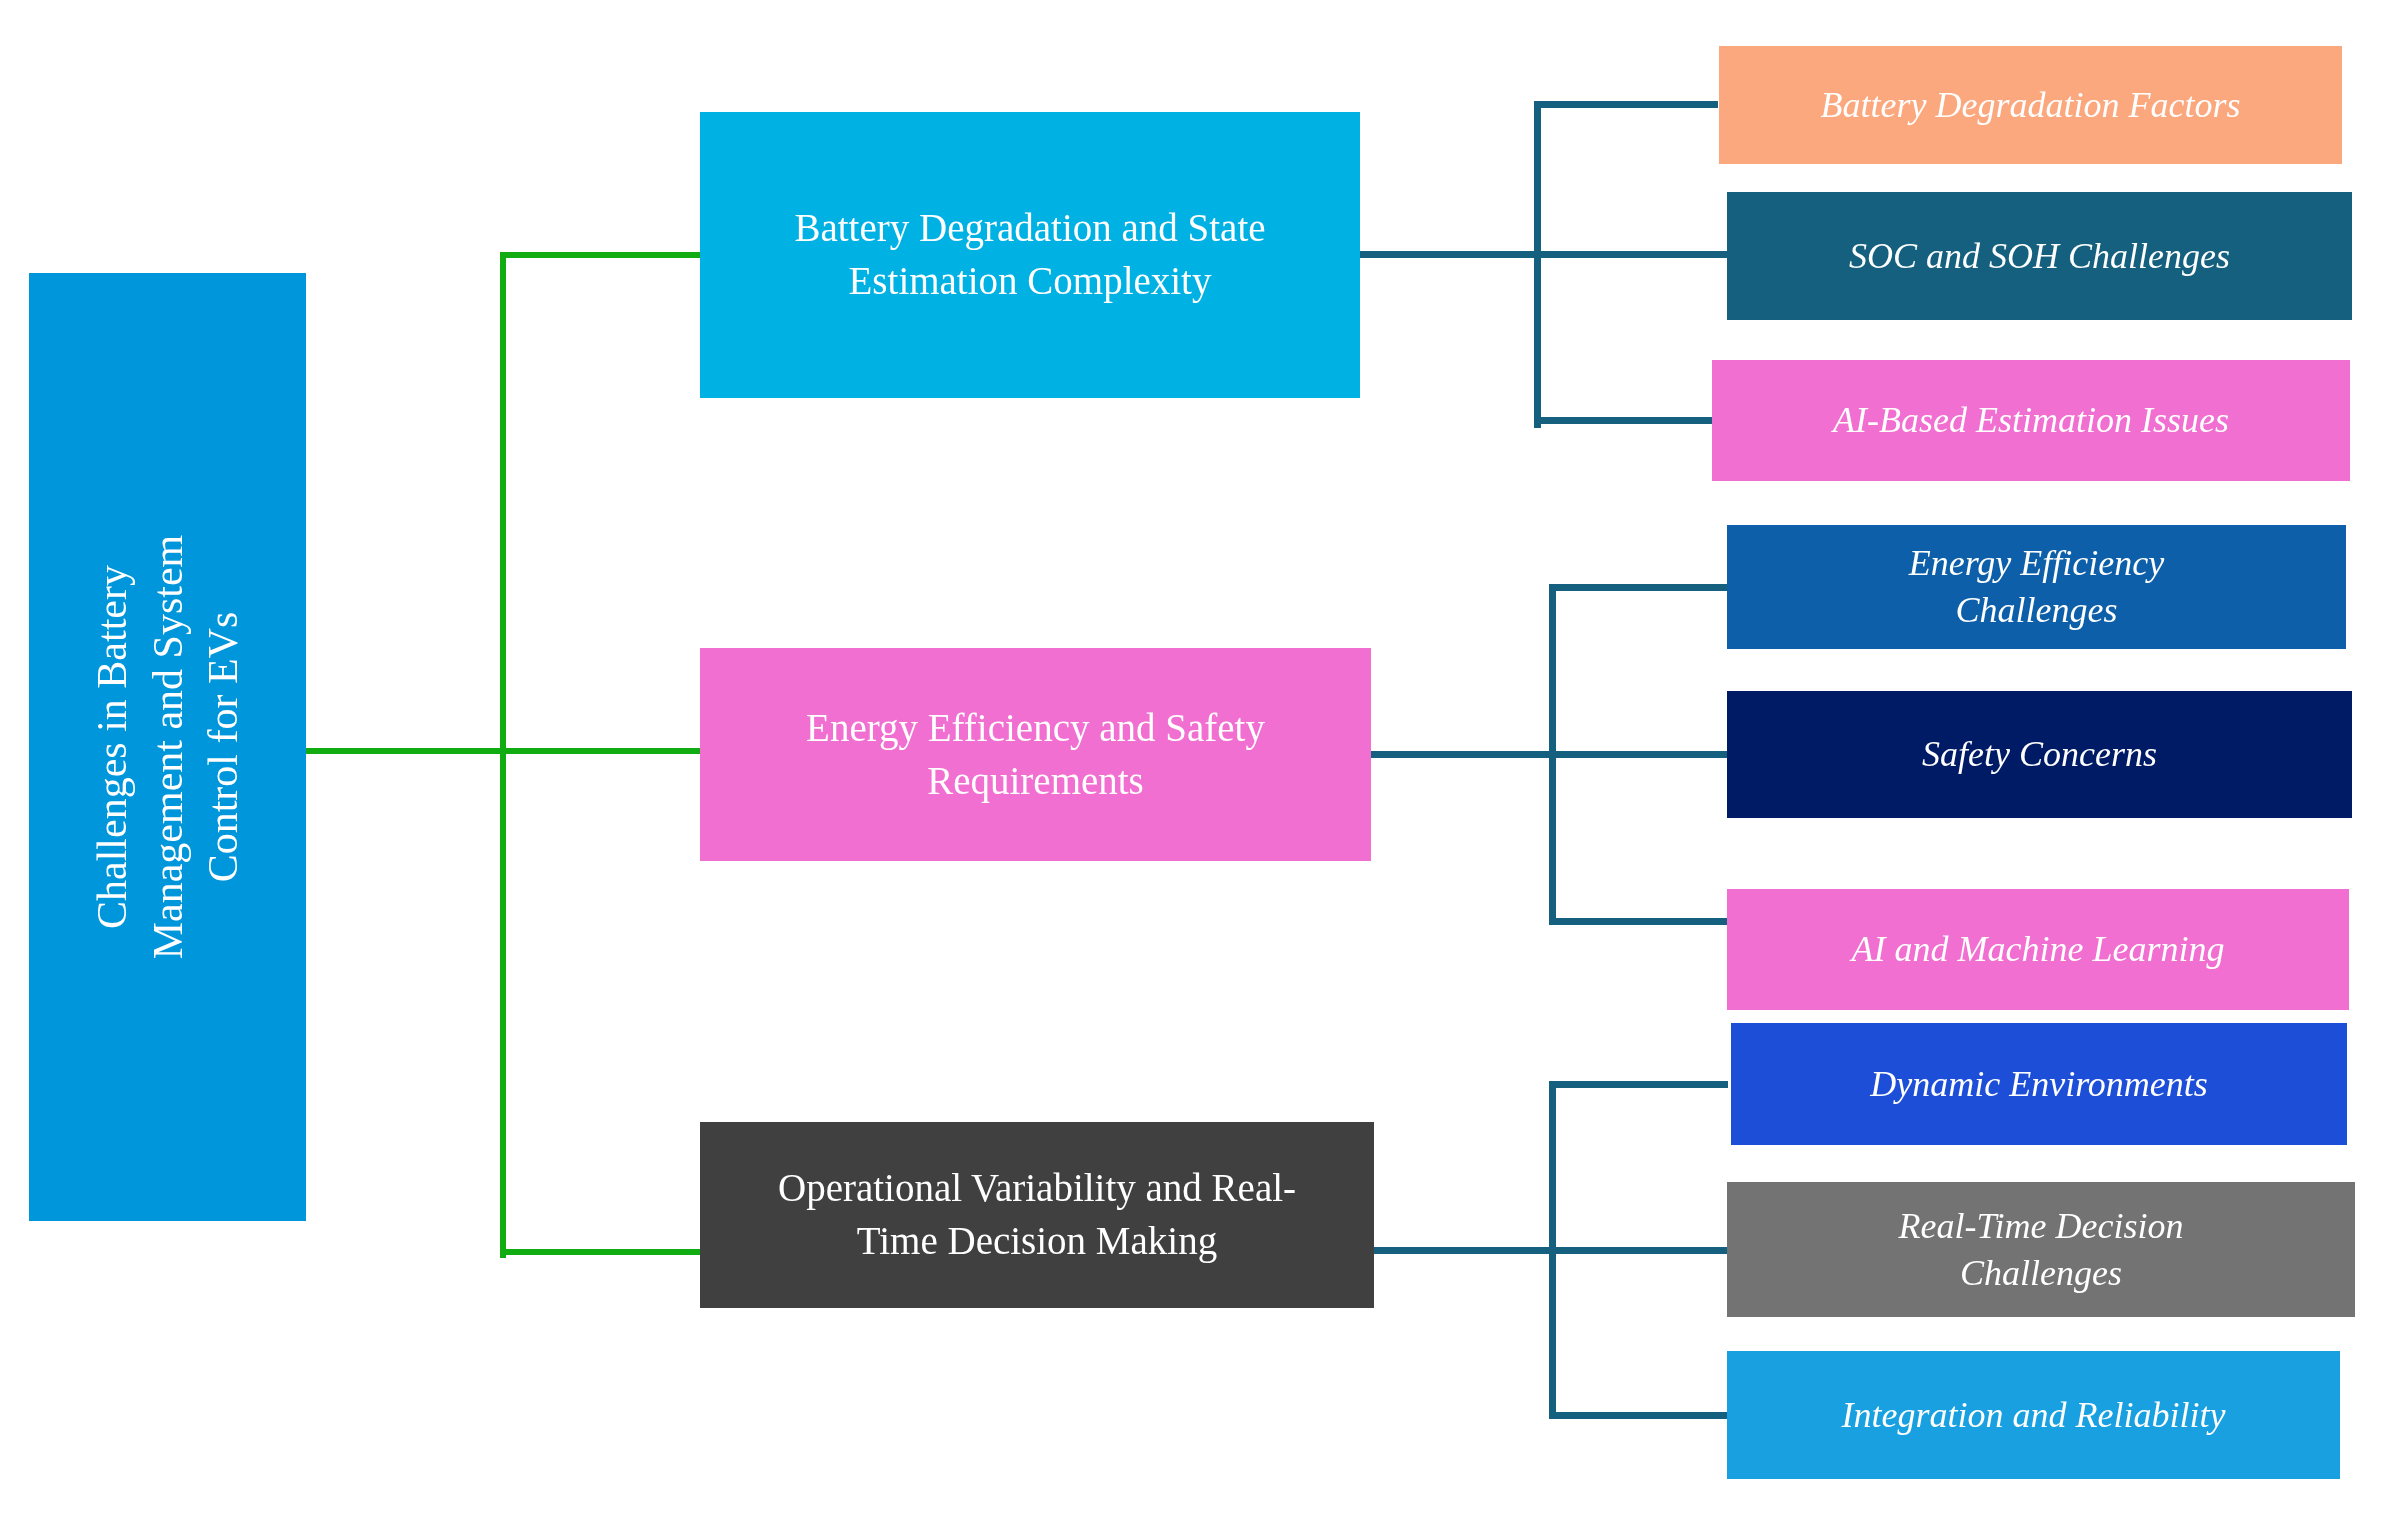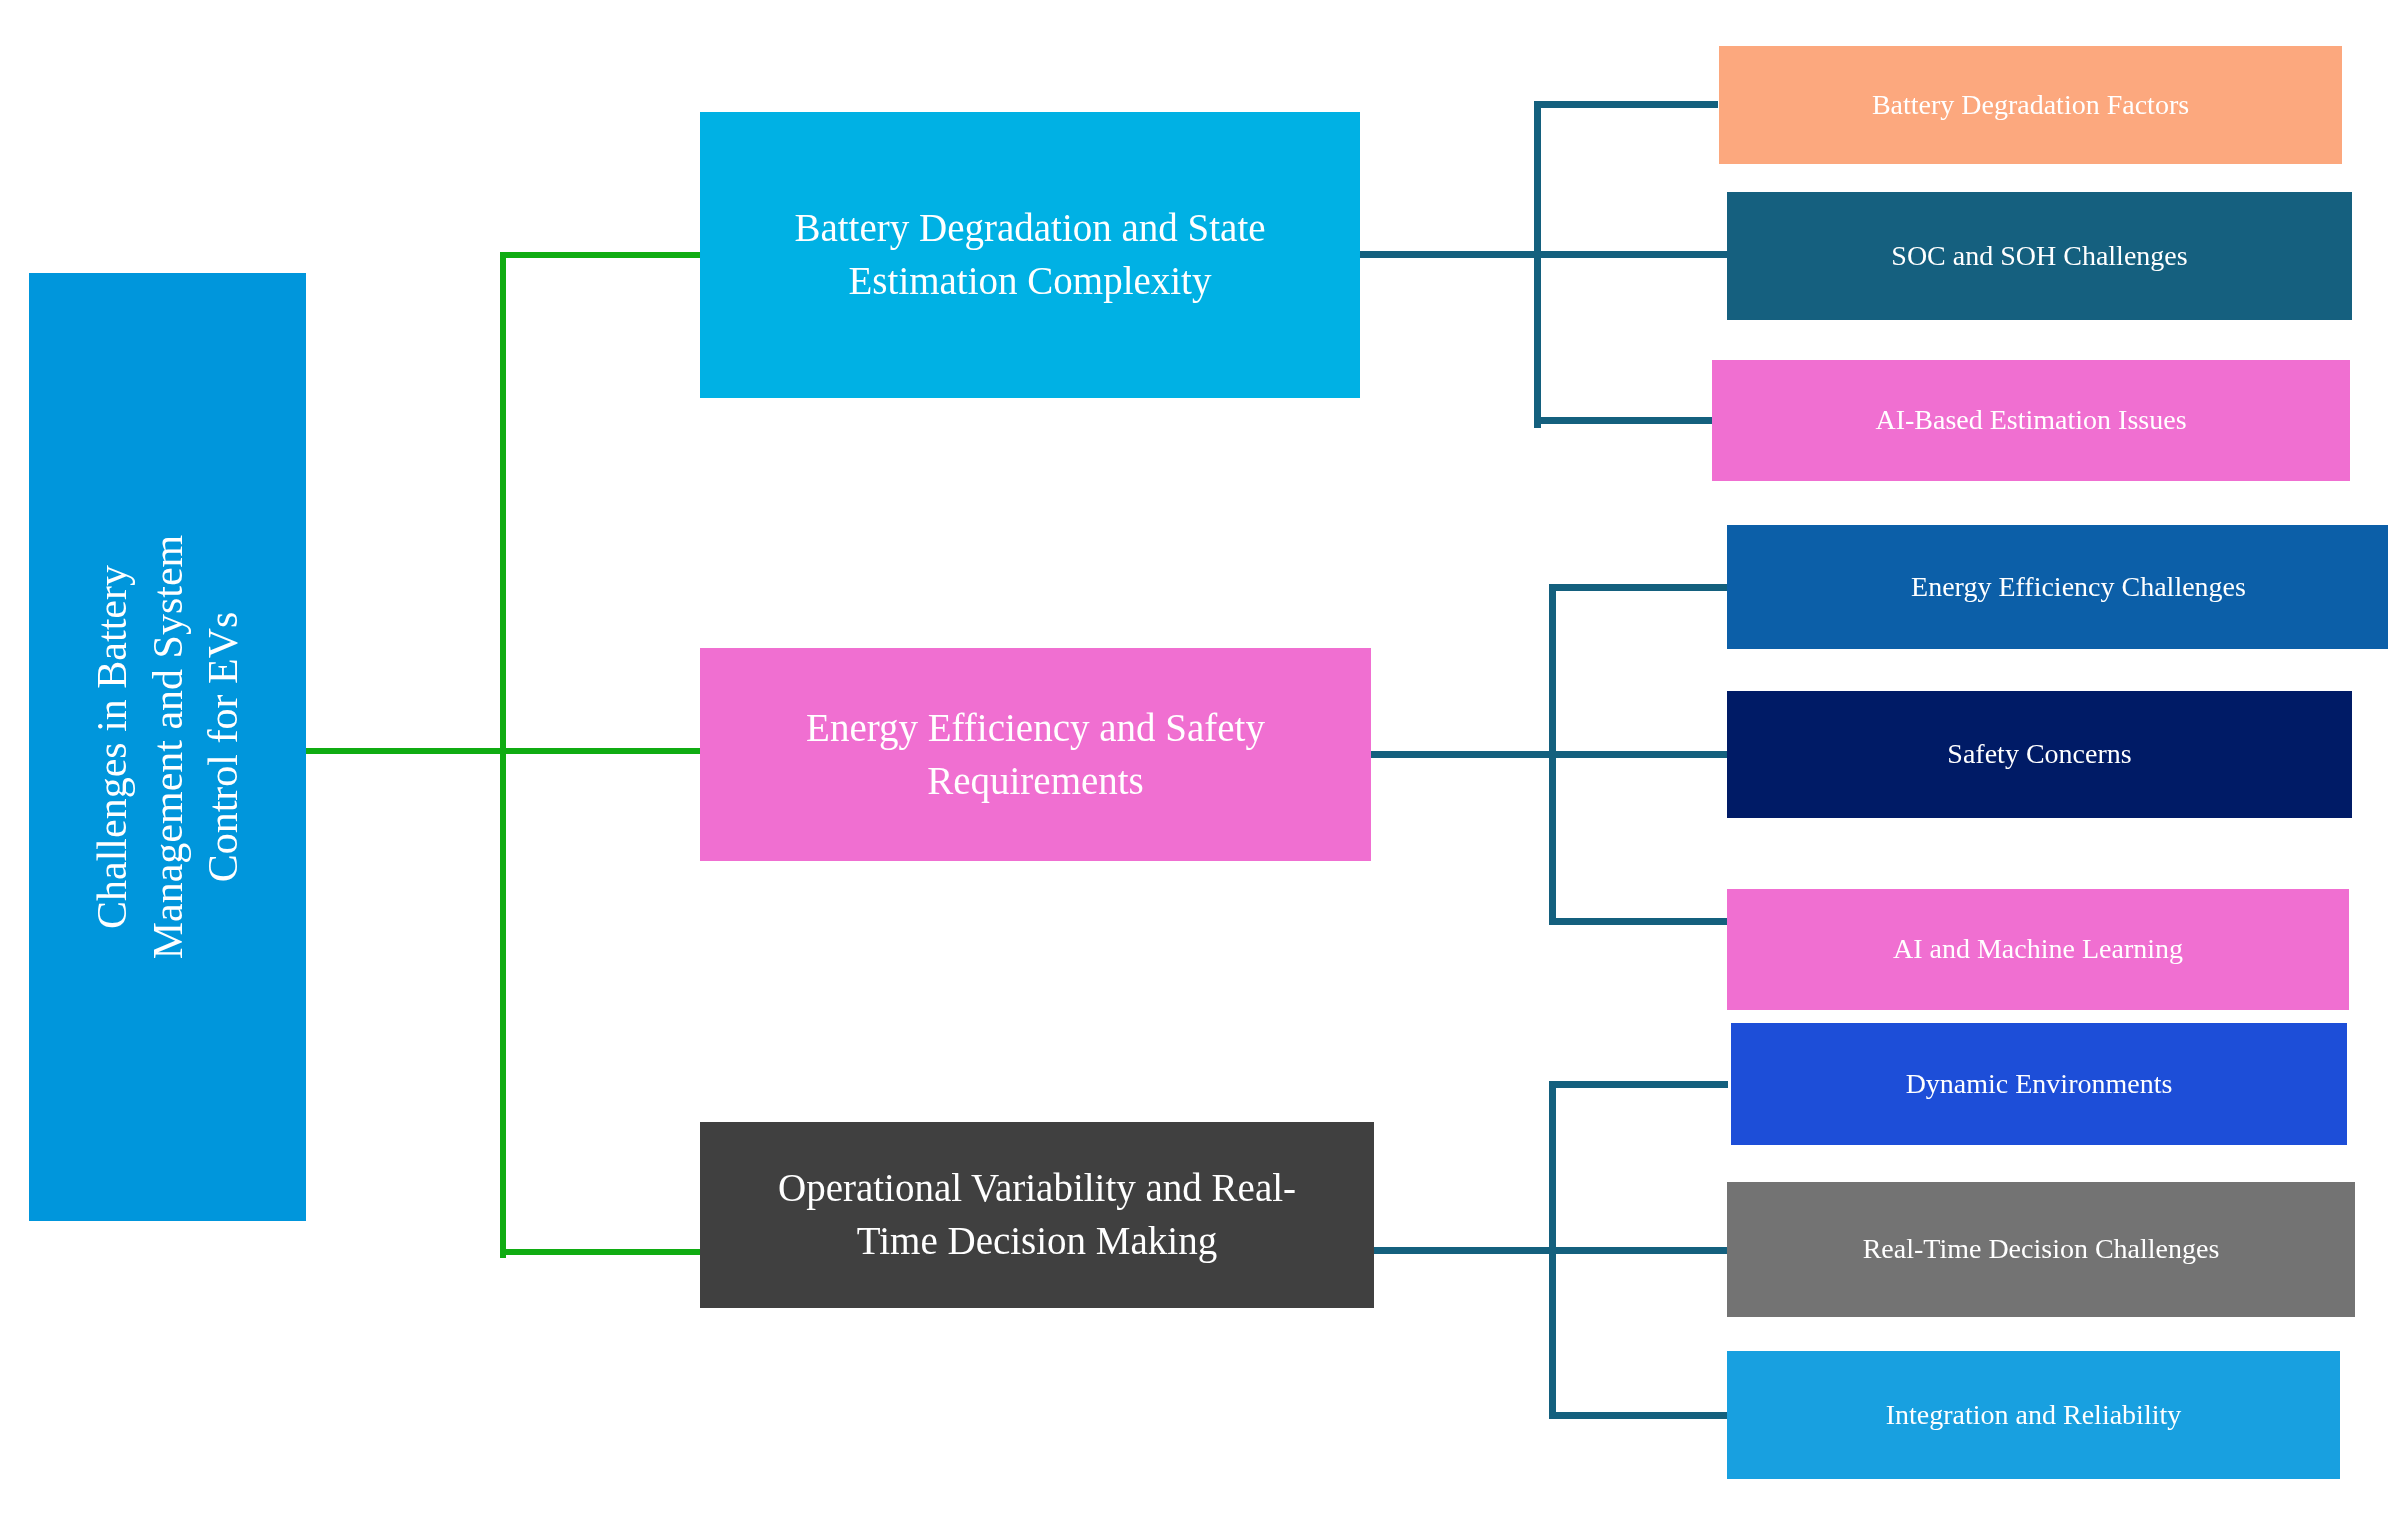--- a/index.html
+++ b/index.html
@@ -24,21 +24,21 @@
   .root-node .rot {
     position: absolute;
     left: 50%; top: 50%;
     width: 948px; height: 277px;
     transform: translate(-50%,-50%) rotate(-90deg);
     display: flex; align-items: center; justify-content: center;
     text-align: center;
   }
   .root-node .rot .lbl { max-width: 466px; }
   .mid-node   { font-size: 39px; line-height: 1.35; }
-  .leaf-node  { font-size: 28px; line-height: 1.3; }
+  .leaf-node  { font-size: 36px; line-height: 1.3; font-style: italic; }
   .mid1 .lbl  { max-width: 510px; }
   .mid2 .lbl  { max-width: 561px; }
   .mid3 .lbl  { max-width: 561px; }
   .narrow .lbl { max-width: 379px; }
   .conn { position: absolute; }
 </style>
 </head>
 <body>
 
 <div id="canvas">
@@ -82,21 +82,21 @@
   <div class="node leaf-node" style="left: 1719px; top: 46px; width: 623px; height: 118px; background-color: rgb(252, 168, 126); color: rgb(255, 255, 255);">
     <span class="lbl" style="color: rgb(255, 255, 255);">Battery Degradation Factors</span>
   </div>
   <div class="node leaf-node" style="left: 1727px; top: 192px; width: 625px; height: 128px; background-color: rgb(21, 96, 127); color: rgb(255, 255, 255);">
     <span class="lbl" style="color: rgb(255, 255, 255);">SOC and SOH Challenges</span>
   </div>
   <div class="node leaf-node" style="left: 1712px; top: 360px; width: 638px; height: 121px; background-color: rgb(240, 111, 209); color: rgb(255, 255, 255);">
     <span class="lbl" style="color: rgb(255, 255, 255);">AI-Based Estimation Issues</span>
   </div>
 
-  <div class="node leaf-node narrow" style="left: 1727px; top: 525px; width: 619px; height: 124px; background-color: rgb(12, 95, 168); color: rgb(255, 255, 255); padding-left: 42px;">
+  <div class="node leaf-node narrow" style="left: 1727px; top: 525px; width: 619px; height: 124px; background-color: rgb(12, 95, 168); color: rgb(255, 255, 255);">
     <span class="lbl" style="color: rgb(255, 255, 255);">Energy Efficiency Challenges</span>
   </div>
   <div class="node leaf-node" style="left: 1727px; top: 691px; width: 625px; height: 127px; background-color: rgb(0, 27, 102); color: rgb(255, 255, 255);">
     <span class="lbl" style="color: rgb(255, 255, 255);">Safety Concerns</span>
   </div>
   <div class="node leaf-node" style="left: 1727px; top: 861px; width: 622px; height: 121px; background-color: rgb(240, 111, 209); color: rgb(255, 255, 255); margin-top: 28px;">
     <span class="lbl" style="color: rgb(255, 255, 255);">AI and Machine Learning</span>
   </div>
 
   <div class="node leaf-node" style="left: 1731px; top: 1023px; width: 616px; height: 122px; background-color: #1d4ed8; color: rgb(255, 255, 255);">

